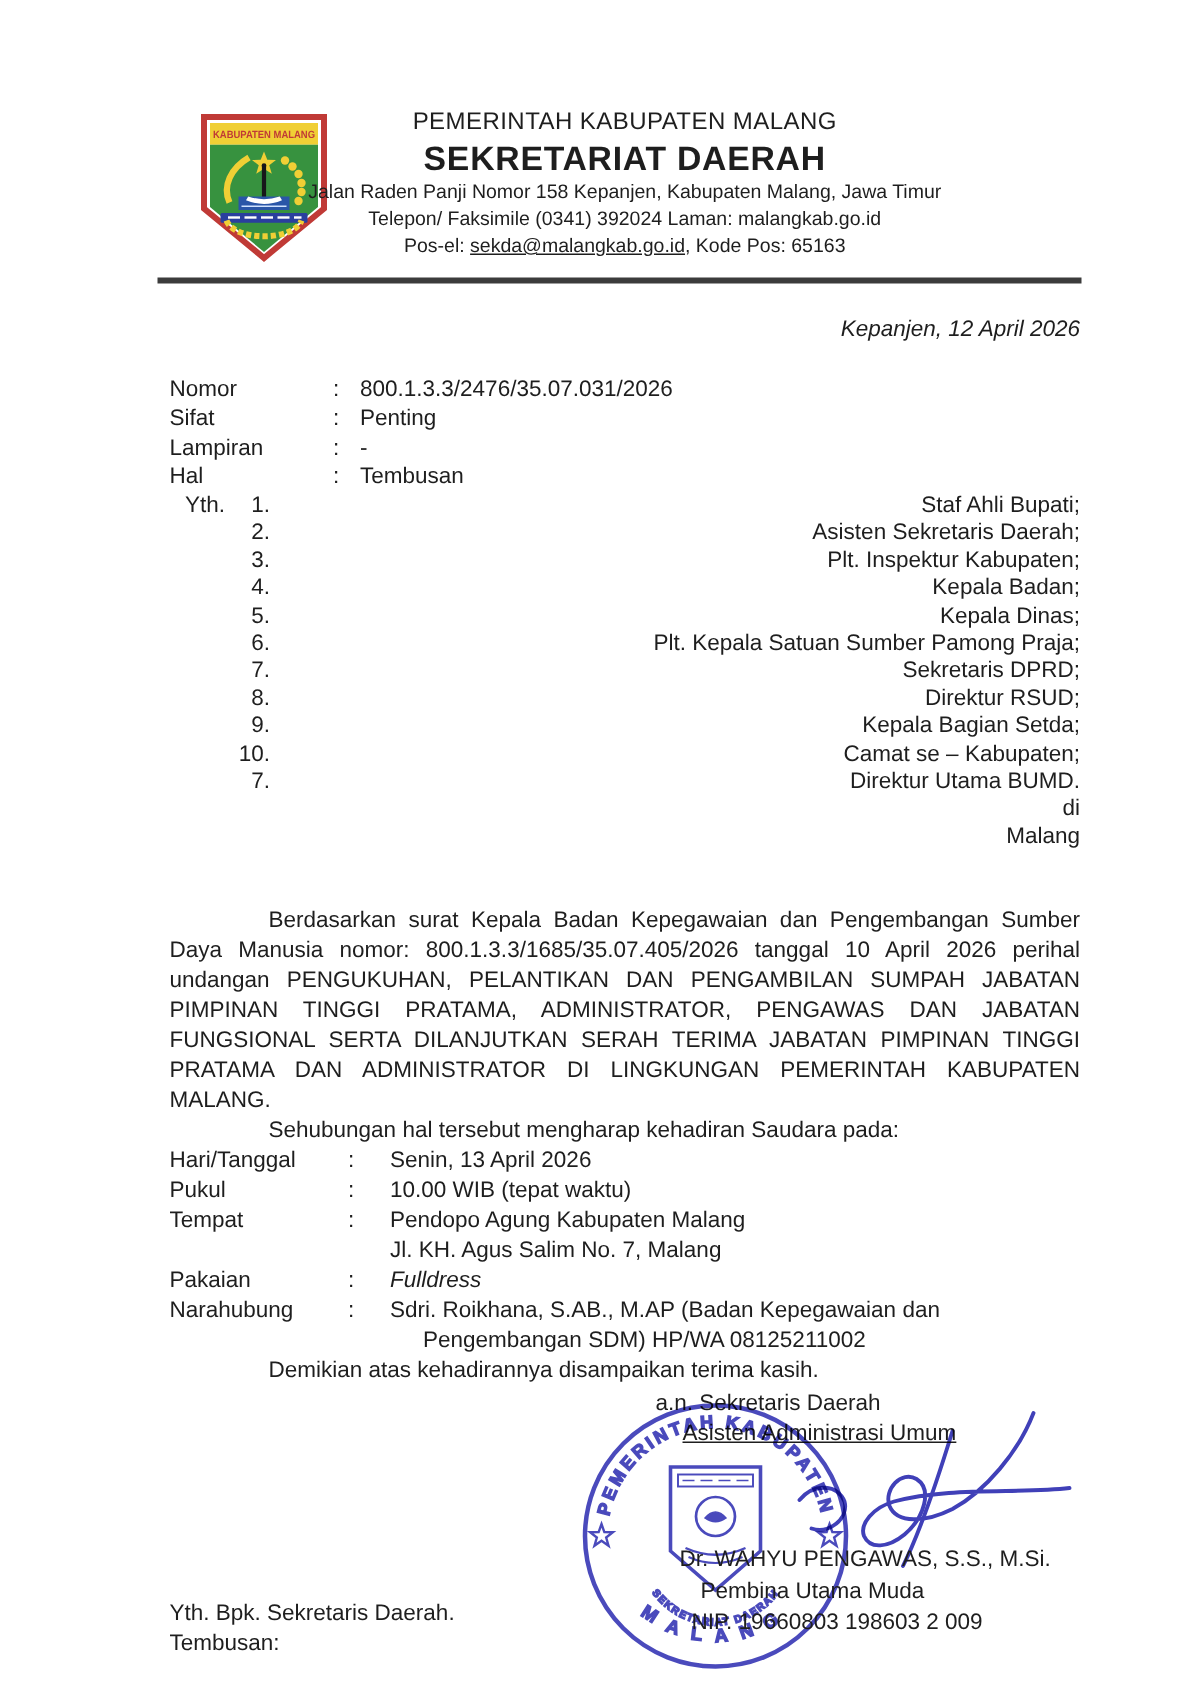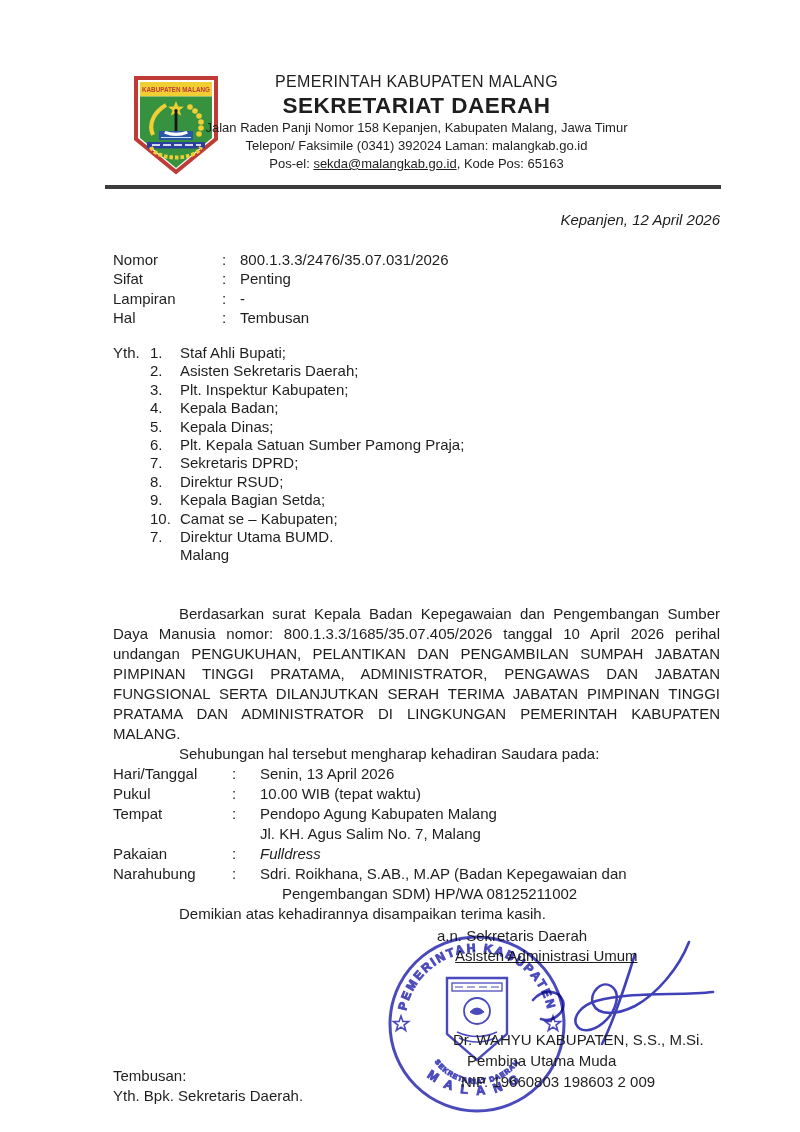--- a/index.html
+++ b/index.html
@@ -18,21 +18,21 @@
   .lh-email .u{text-decoration:underline;}
   .crest{left:133px;top:75px;width:86px;height:100px;}
   .rule{left:105px;width:616px;top:185px;height:4px;background:var(--rule,#3c3c3c);}
 
   
   .date-line{top:209px;text-align:right;font-size:15px;line-height:21px;font-style:italic;}
   .meta{top:250px;font-size:15px;}
   .meta-row{display:grid;grid-template-columns:109px 18px 1fr;line-height:19.3px;}
 
   
-  .recipients{top:344px;font-size:15px;line-height:18.4px;}
+  .recipients{top:328px;font-size:15px;line-height:18.4px;text-align:right;}
   .r-row{display:grid;grid-template-columns:37px 30px 1fr;}
   .r-di{margin-left:67px;}
 
   
   .lower{top:604px;font-size:15px;line-height:20px;}
   .para{margin:0;text-align:justify;text-indent:66px;}
   .para b{font-weight:normal;}
   .plain{margin:0;text-indent:66px;}
   .ev-row{display:grid;grid-template-columns:119px 28px 1fr;}
   .ev-v.indent2{padding-left:22px;}
@@ -178,20 +178,21 @@
     <div class="r-row">
         <span></span>
         <span>10.</span>
         <span>Camat se – Kabupaten;</span>
       </div>
     <div class="r-row">
         <span></span>
         <span>7.</span>
         <span>Direktur Utama BUMD.</span>
       </div>
+    <div class="r-di">di</div>
     <div class="r-di">Malang</div>
   </div>
 
   <div class="abs col lower">
     <p class="para"><span>Berdasarkan surat Kepala Badan Kepegawaian dan Pengembangan Sumber Daya Manusia nomor: 800.1.3.3/1685/35.07.405/2026 tanggal 10 April 2026 perihal undangan </span><b>PENGUKUHAN, PELANTIKAN DAN PENGAMBILAN SUMPAH JABATAN PIMPINAN TINGGI PRATAMA, ADMINISTRATOR, PENGAWAS DAN JABATAN FUNGSIONAL SERTA DILANJUTKAN SERAH TERIMA JABATAN PIMPINAN TINGGI PRATAMA DAN ADMINISTRATOR DI LINGKUNGAN PEMERINTAH KABUPATEN MALANG.</b></p>
     <p class="plain">Sehubungan hal tersebut mengharap kehadiran Saudara pada:</p>
 
     <div class="ev-row">
         <span>Hari/Tanggal</span>
         <span>:</span>
@@ -262,23 +263,23 @@
     </svg>
 
     <svg class="sig-scribble" viewBox="0 0 240 115" width="240" height="115">
       <g fill="none" stroke="var(--stamp-blue,#2f2fb2)" stroke-width="2.6" stroke-linecap="round">
         <path d="M208,4 C198,30 176,56 154,68 C136,77 117,78 112,66 C108,55 120,42 130,48 C141,55 135,74 122,85 C111,94 99,95 95,86 C92,78 101,67 115,63 C152,53 198,58 232,54"></path>
         <path d="M154,16 C146,42 132,84 121,106"></path>
         <path d="M52,62 C62,50 78,52 82,63 C85,74 72,85 60,81"></path>
       </g>
     </svg>
 
-    <div class="sig-name">Dr. WAHYU KABUPATEN, S.S., M.Si.</div>
+    <div class="sig-name">Dr. WAHYU PENGAWAS, S.S., M.Si.</div>
     <div class="sig-rank">Pembina Utama Muda</div>
     <div class="sig-nip">NIP. 19660803 198603 2 009</div>
 
     <div class="cc">
+      <div>Yth. Bpk. Sekretaris Daerah.</div>
       <div>Tembusan:</div>
-      <div>Yth. Bpk. Sekretaris Daerah.</div>
     </div>
   </div>
 
 </div>
 
 </body></html>

